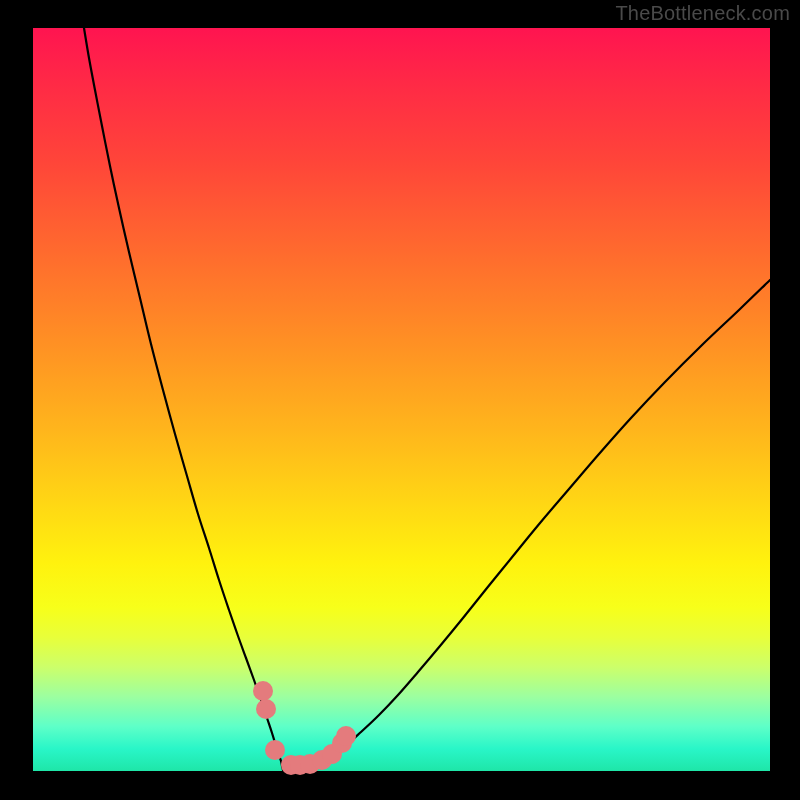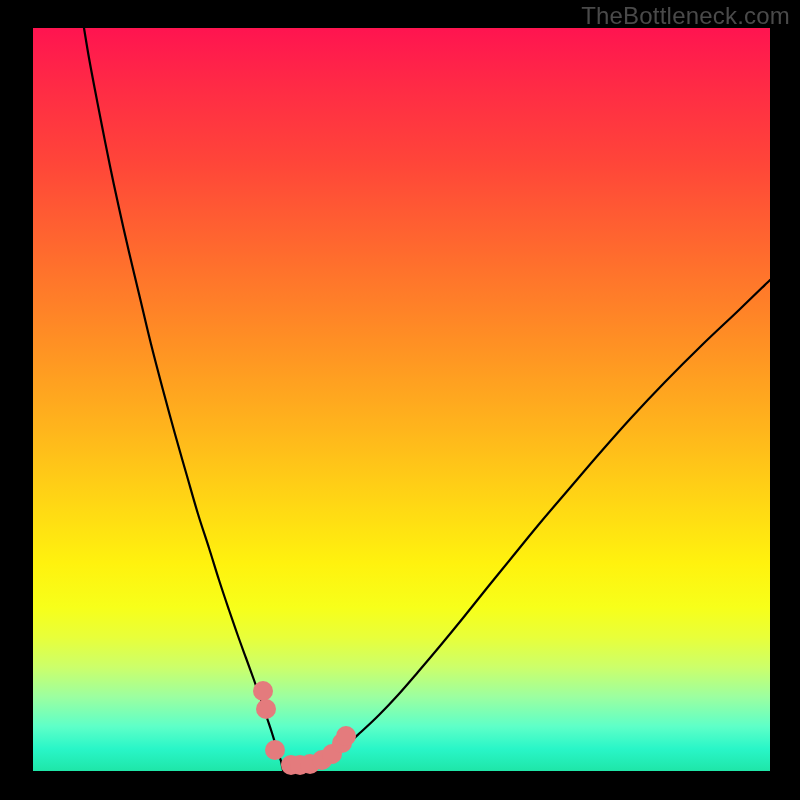--- a/index.html
+++ b/index.html
@@ -36,21 +36,21 @@
       #5effc8 94%,
       #29f6c8 97%,
       #1ee6a8 100%
     );
   }
   .watermark {
     position: absolute;
     top: 2px;
     right: 10px;
     font-family: Arial, Helvetica, sans-serif;
-    font-size: 24px;
+    font-size: 20px;
     color: #4a4a4a;
     letter-spacing: 0.2px;
     user-select: none;
     text-align: right;
   }
   svg {
     position: absolute;
     overflow: visible;
   }
 </style>

